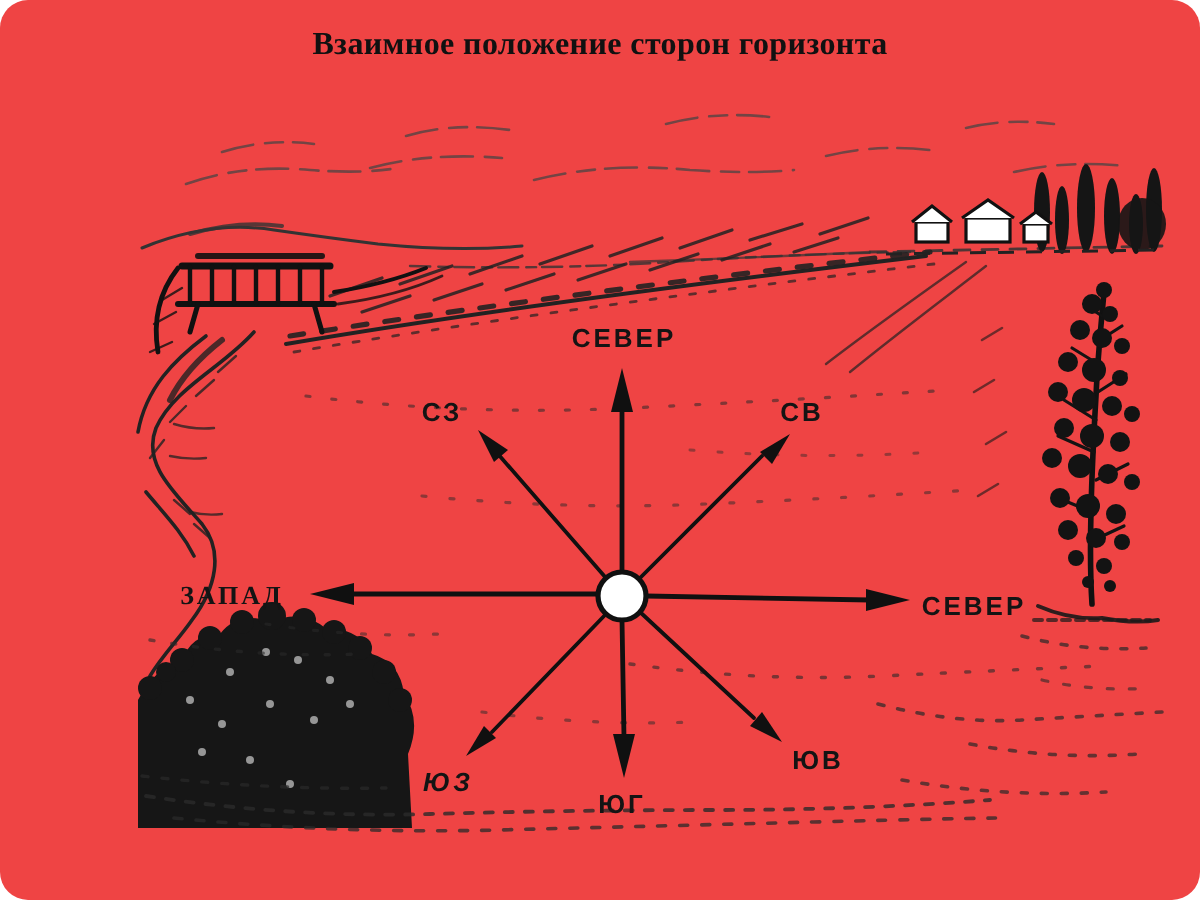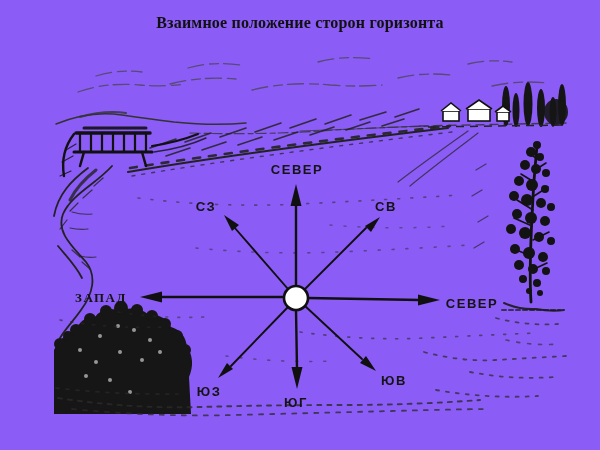--- a/index.html
+++ b/index.html
@@ -1,21 +1,21 @@
 <!DOCTYPE html>
 <html><head>
 <meta charset="utf-8">
 <style>
   html,body{margin:0;padding:0;background:#fff;}
-  .stage{position:relative;width:600px;height:450px;background:#8b5cf6;overflow:hidden;
-         font-family:"Liberation Sans",sans-serif;}
+  .stage{position:relative;width:600px;height:450px;background:#ef4444;overflow:hidden;
+         font-family:"Liberation Sans",sans-serif;border-radius:14px;}
   .title{position:absolute;left:0;top:14px;width:100%;text-align:center;
          font-family:"Liberation Serif",serif;font-weight:bold;font-size:16px;
          color:#111;letter-spacing:.2px;}
-  .drawing{position:absolute;left:0;top:0;width:476px;height:450px;}
+  .drawing{position:absolute;left:15px;top:0;width:476px;height:450px;}
   svg{position:absolute;left:0;top:0;}
   .lbl{position:absolute;transform:translate(-50%,-50%);
        font-family:"Liberation Sans",sans-serif;font-weight:bold;font-size:13px;
        color:#141414;letter-spacing:1.5px;white-space:nowrap;}
 </style>
 </head>
 <body>
 
 <div class="stage">
 
@@ -276,17 +276,17 @@
         </g>
         <circle cx="296" cy="298" r="12" fill="#ffffff" stroke-width="2.6"></circle>
       </g>
     </svg>
 
     <div class="lbl" style="left:297px;top:169px;">СЕВЕР</div>
     <div class="lbl" style="left:386px;top:206px;">СВ</div>
     <div class="lbl" style="left:472px;top:303px;">СЕВЕР</div>
     <div class="lbl" style="left:394px;top:380px;">ЮВ</div>
     <div class="lbl" style="left:296px;top:402px;">ЮГ</div>
-    <div class="lbl" style="left:209px;top:391px;">ЮЗ</div>
+    <div class="lbl" style="left:209px;top:391px;font-style:italic;">ЮЗ</div>
     <div class="lbl" style="left:101px;top:298px;font-family:Liberation Serif, serif;">ЗАПАД</div>
     <div class="lbl" style="left:206px;top:206px;">СЗ</div>
   </div>
 </div>
 
 </body></html>

